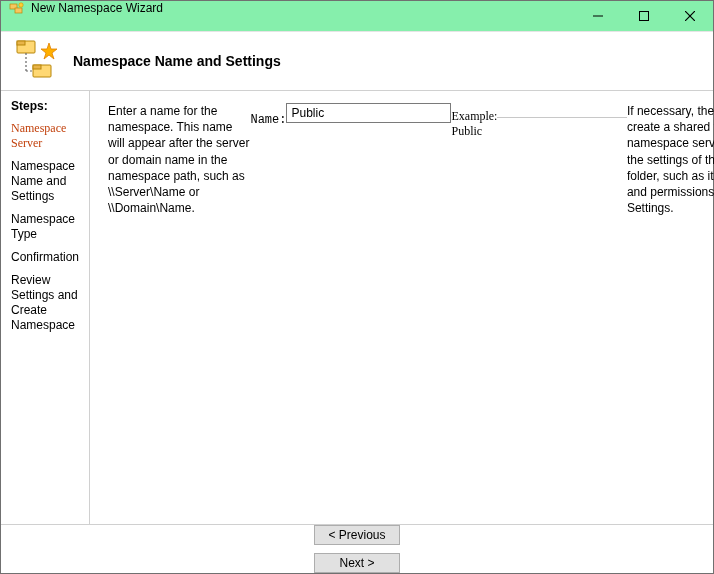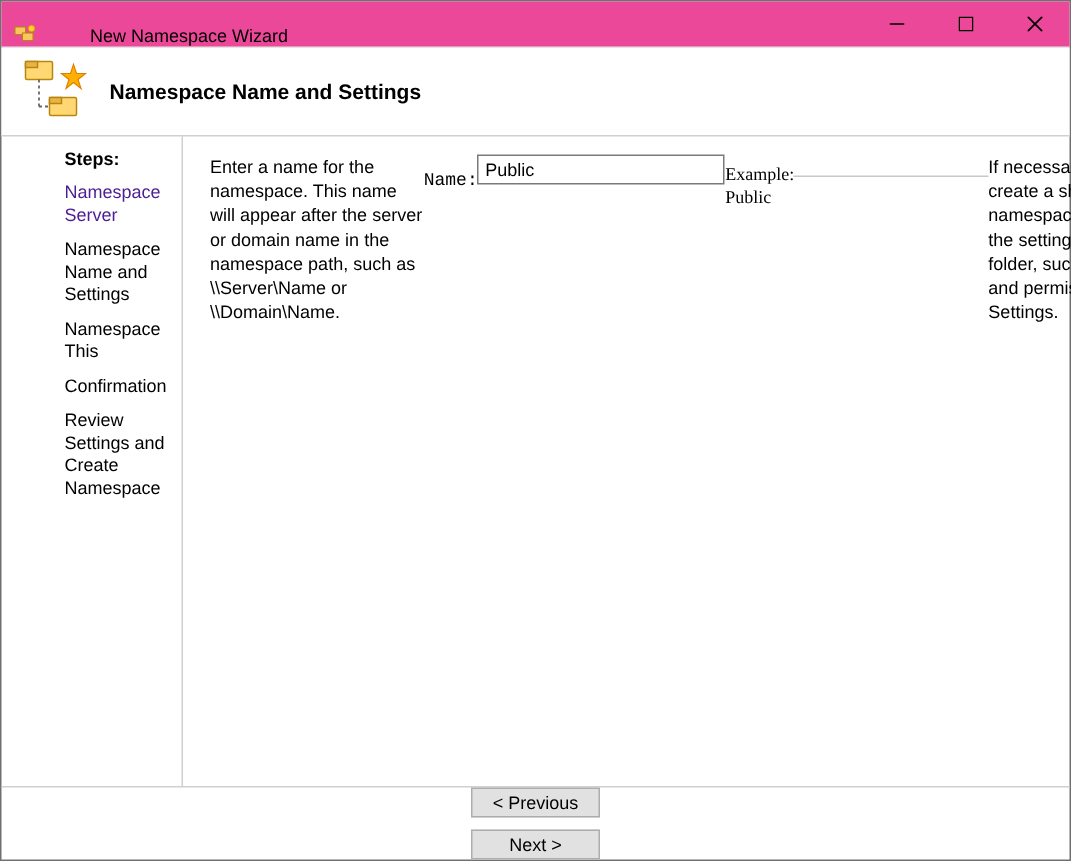--- a/index.html
+++ b/index.html
@@ -16,25 +16,24 @@
     border: 1px solid #707070;
     box-sizing: border-box;
     display: flex;
     flex-direction: column;
     background: #fff;
   }
   
   .titlebar {
     height: 30px;
     display: flex;
-    align-items: flex-end;
+    align-items: flex-start;
     padding-left: 8px;
-    background: #ec4899;
+    background: #86efac;
     border-bottom: 1px solid #e5e5e5;
-    gap: 29px;
   }
   .titlebar .app-icon {
     width: 16px; height: 16px;
     margin-right: 6px;
     display:inline-block;
   }
   .titlebar .title-text {
     flex: none;
   }
   .titlebar .spacer { flex:1; }
@@ -69,39 +68,39 @@
   .banner-title {
     font-size: 14px;
     font-weight: bold;
   }
 
   
   .body {
     flex:1;
     display:flex;
     min-height:0;
-    margin-left:32px;
   }
   .sidebar {
     width: 188px;
     border-right: 1px solid #d0d0d0;
     padding: 8px 10px;
     box-sizing:border-box;
   }
   .sidebar-heading {
     font-weight: bold;
     margin-bottom: 8px;
   }
   .step-item {
     margin: 8px 0;
     line-height: 1.25;
     cursor: default;
   }
   .step-item.completed {
-    color: #4c1d95;
+    color: #c2410c;
+    font-family: Liberation Serif, serif;
   }
 
   .content {
     flex:1;
     padding: 12px 18px 12px 18px;
     box-sizing:border-box;
     display:flex;
     flex-direction:row;
     justify-content:center;
   }
@@ -212,21 +211,21 @@
     <div class="sidebar">
       <div class="sidebar-heading">Steps:</div>
 
       <div class="step-item completed">
         <span>Namespace Server</span>
       </div>
       <div class="step-item">
         <span>Namespace Name and Settings</span>
       </div>
       <div class="step-item">
-        <span>Namespace This</span>
+        <span>Namespace Type</span>
       </div>
       <div class="step-item">
         <span>Confirmation</span>
       </div>
       <div class="step-item">
         <span>Review Settings and Create Namespace</span>
       </div>
     </div>
 
     <div class="content">

